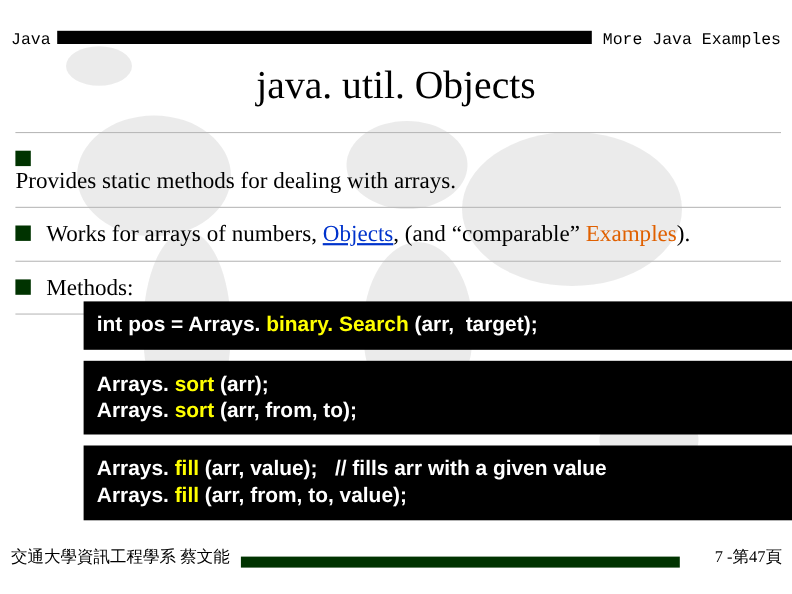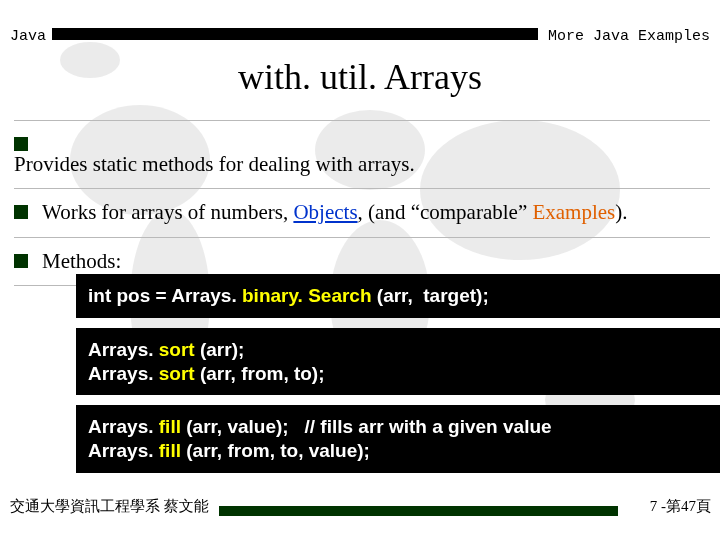--- a/index.html
+++ b/index.html
@@ -149,21 +149,21 @@
 </svg>
 
 <div class="content">
 
   <div class="topbar">
     <span class="tag-left">Java</span>
     <div class="rule"></div>
     <span class="tag-right">More Java Examples</span>
   </div>
 
-  <div class="slide-title">with. util. Arrays</div>
+  <div class="slide-title">java. util. Objects</div>
 
   <div class="bullets">
       <div class="bullet-row">
         <div class="bullet-box"></div>
         <div class="bullet-text">Provides static methods for dealing with arrays.</div>
       </div>
       <div class="bullet-row">
         <div class="bullet-box"></div>
         <div class="bullet-text">Works for arrays of numbers, <span class="lnk">Objects</span>, (and “comparable” <span class="hot">Examples</span>).</div>
       </div>

